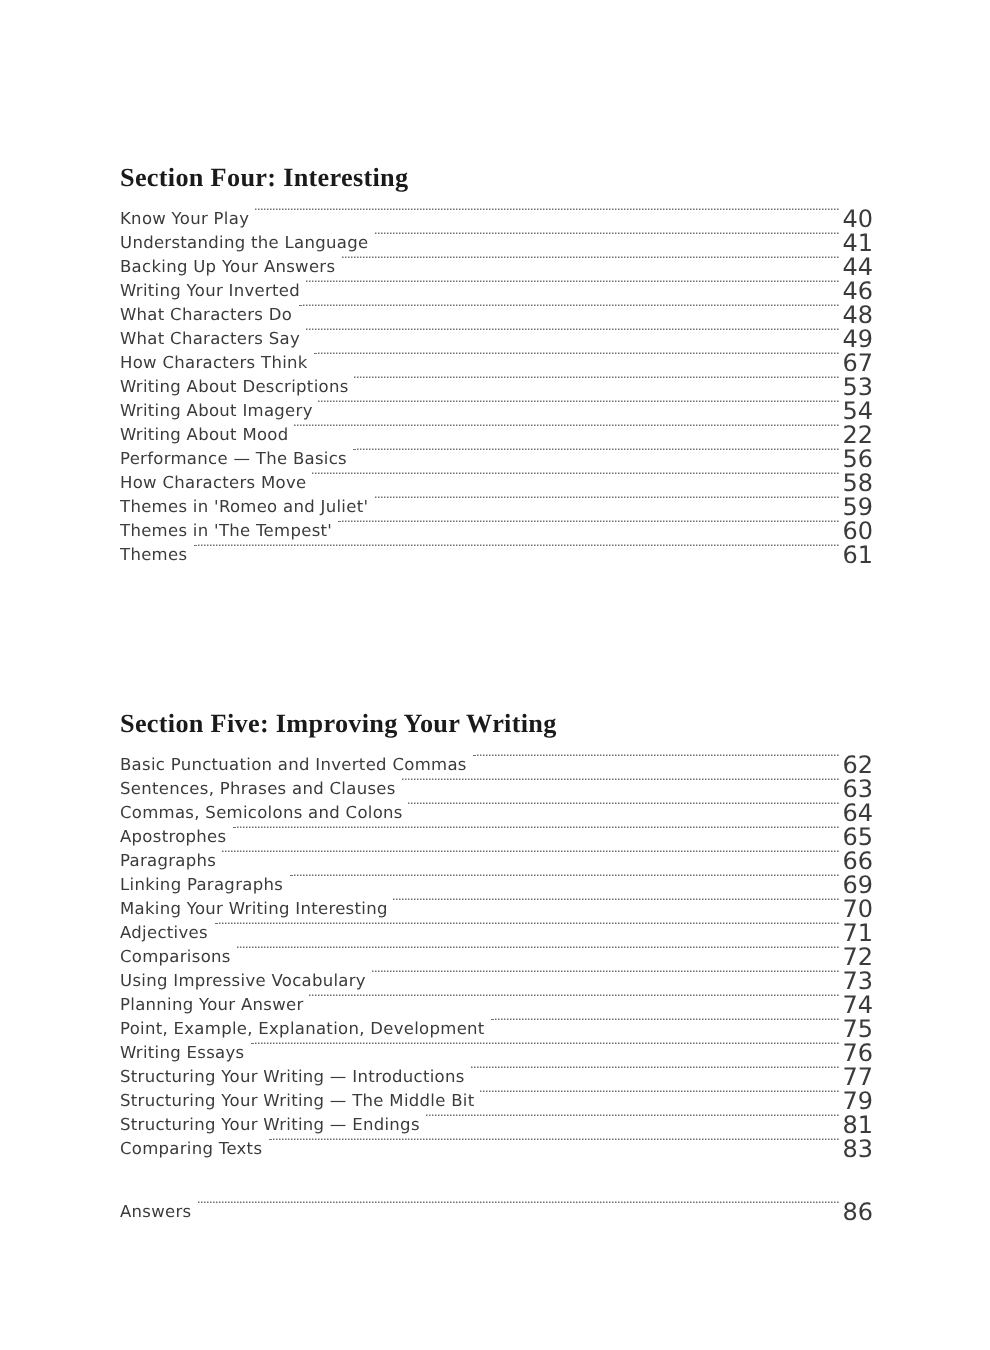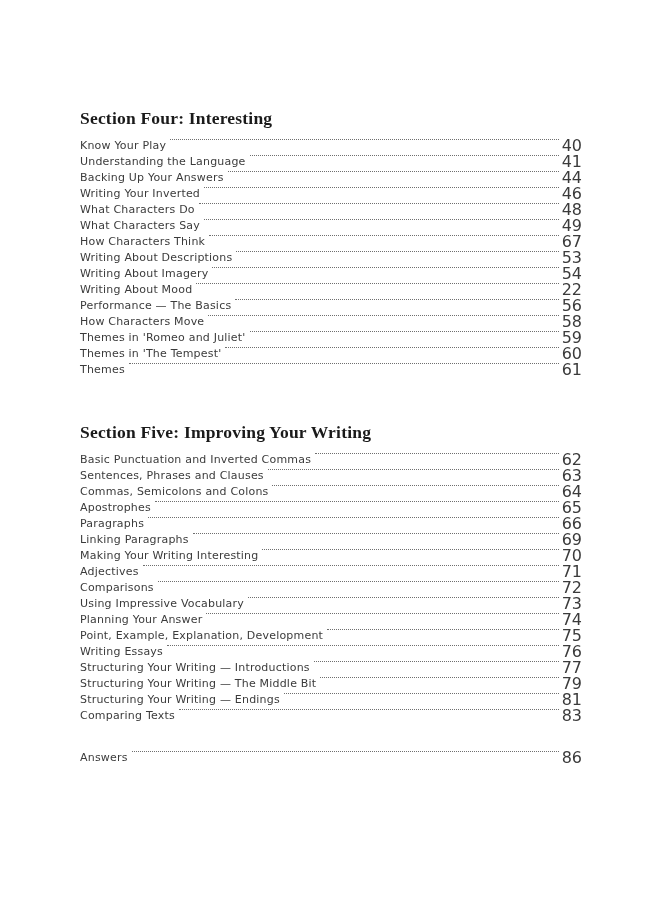--- a/index.html
+++ b/index.html
@@ -22,21 +22,21 @@
     font-weight: bold;
     font-size: 17.5px;
     color: #1a1a1a;
     margin: 0 0 10px 0;
     letter-spacing: 0.2px;
   }
   .toc-section {
     margin: 0;
   }
   .toc-section + .toc-section {
-    margin-top: 43px;
+    margin-top: 93px;
   }
   .toc-row {
     display: flex;
     align-items: flex-start;
     height: 16px;
     color: #3b3b3b;
   }
   .toc-label {
     font-size: 11px;
     color: #3b3b3b;

